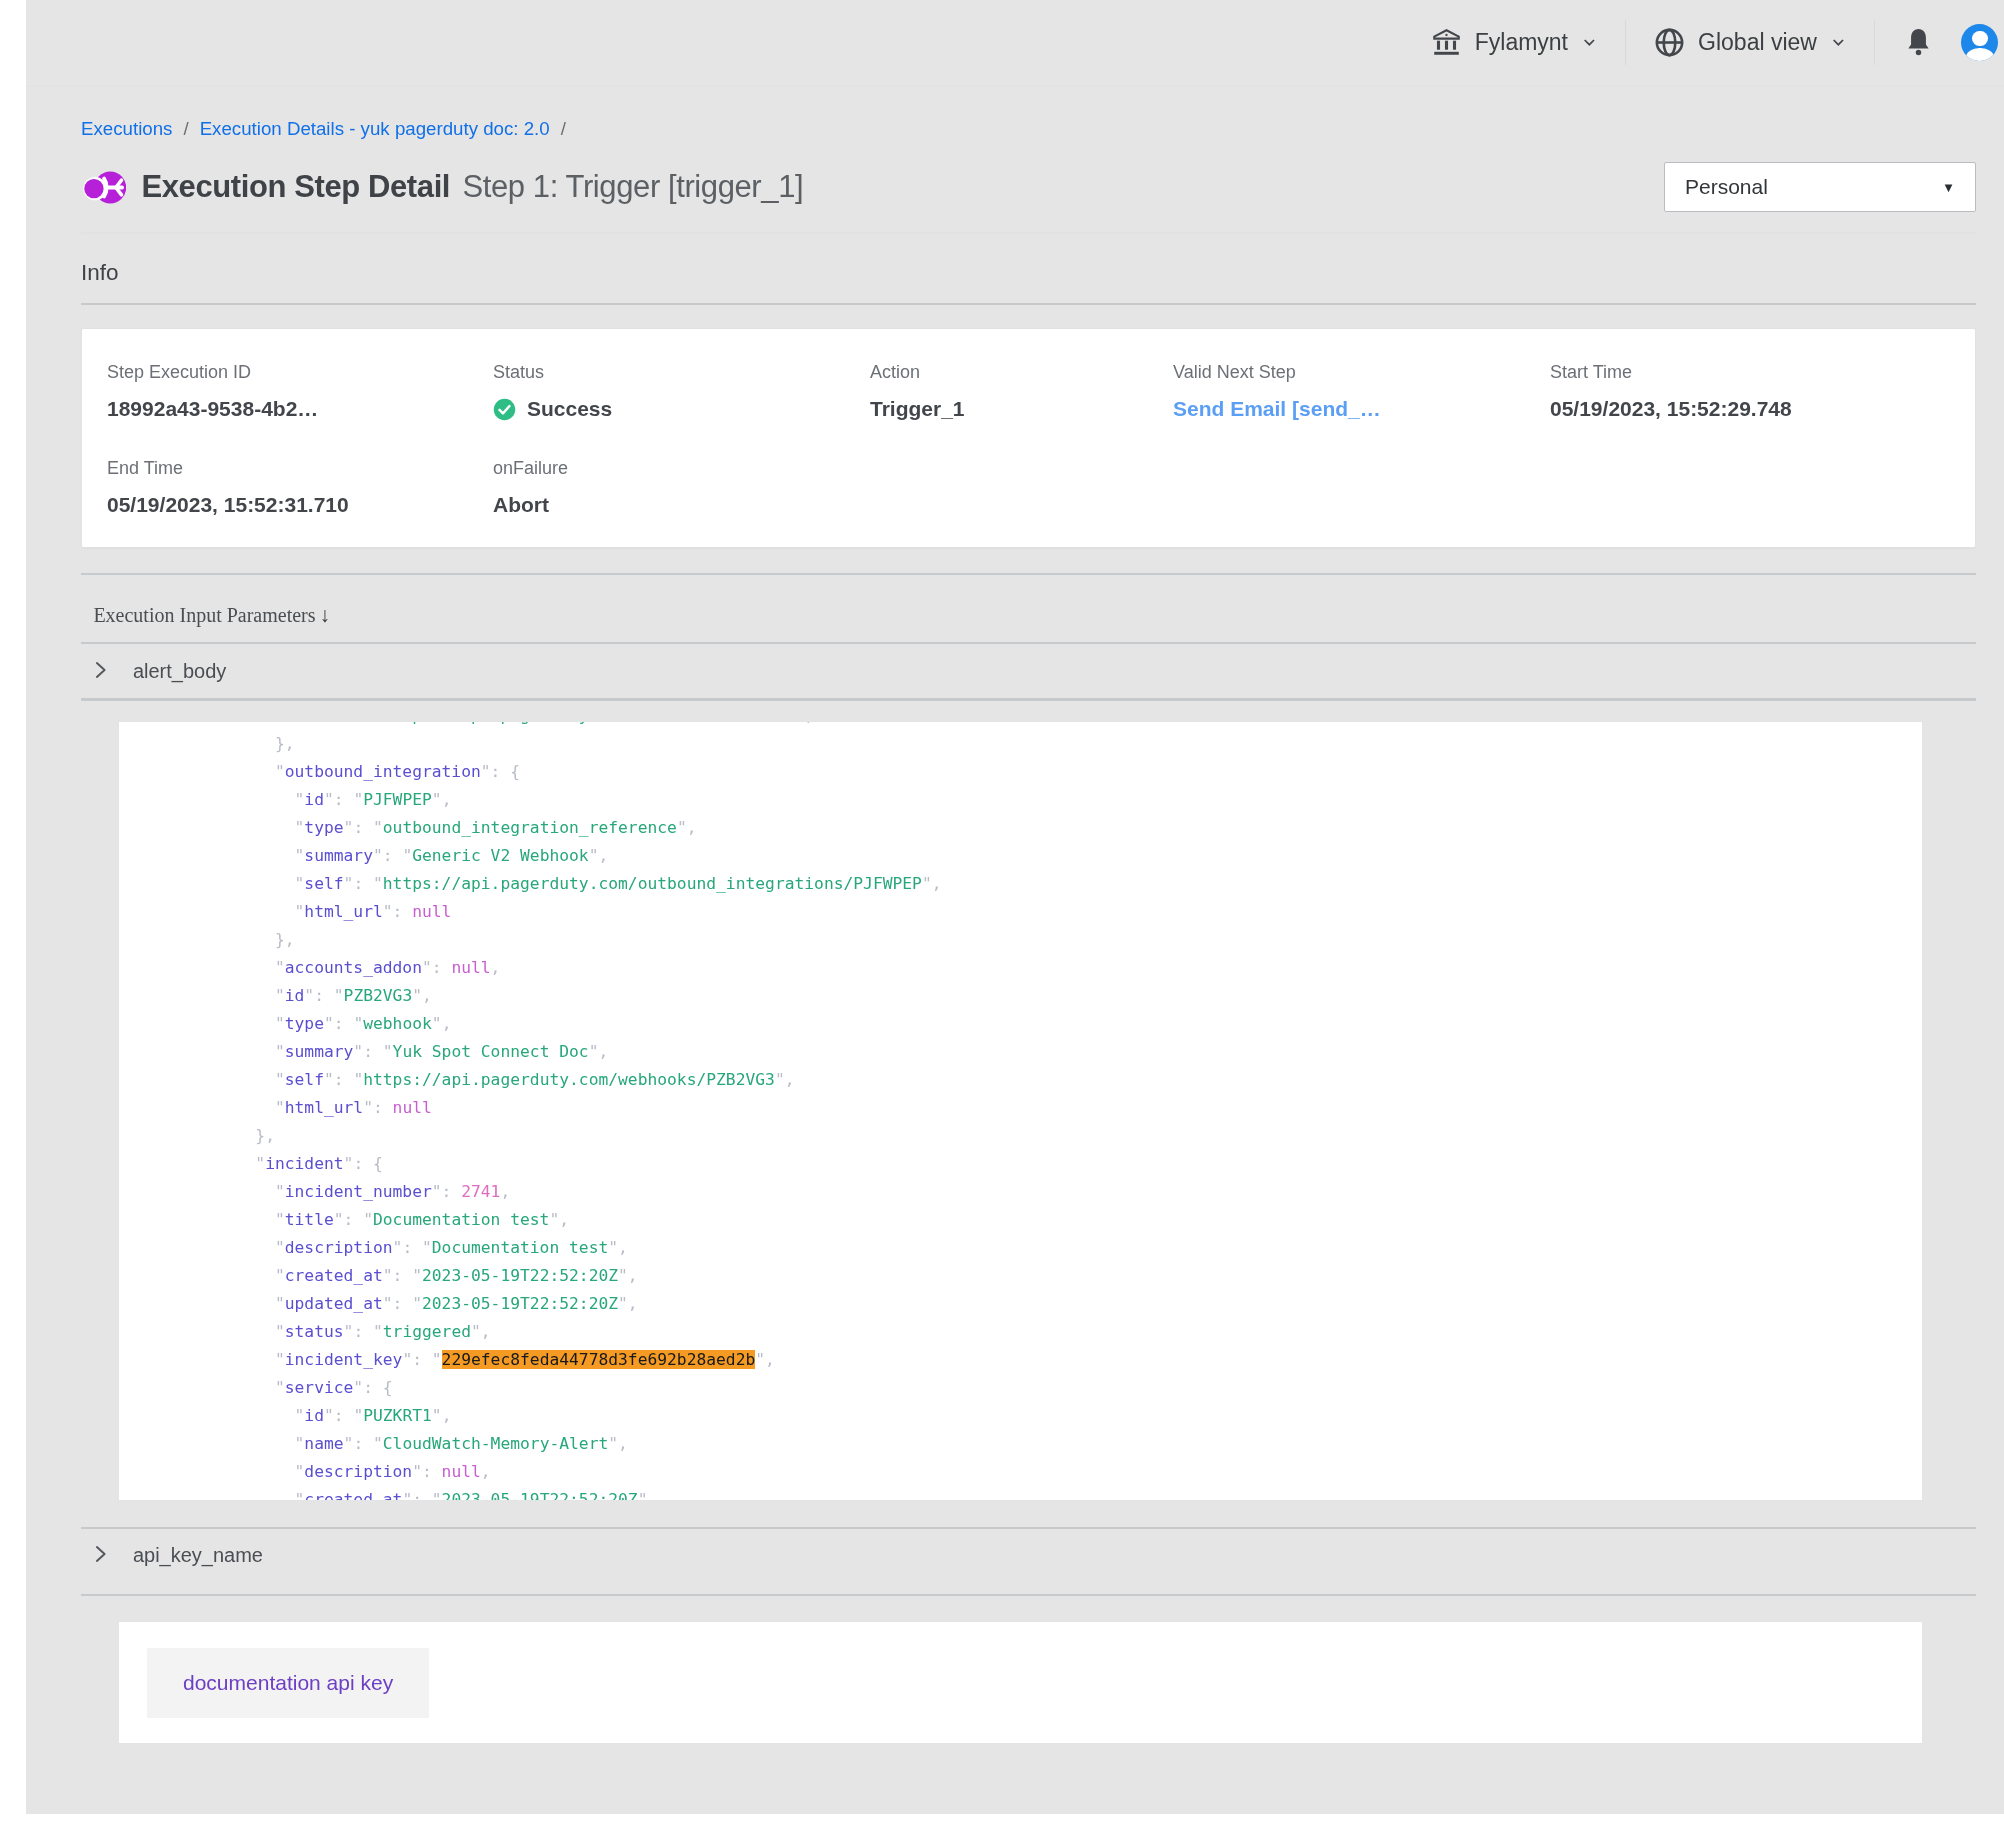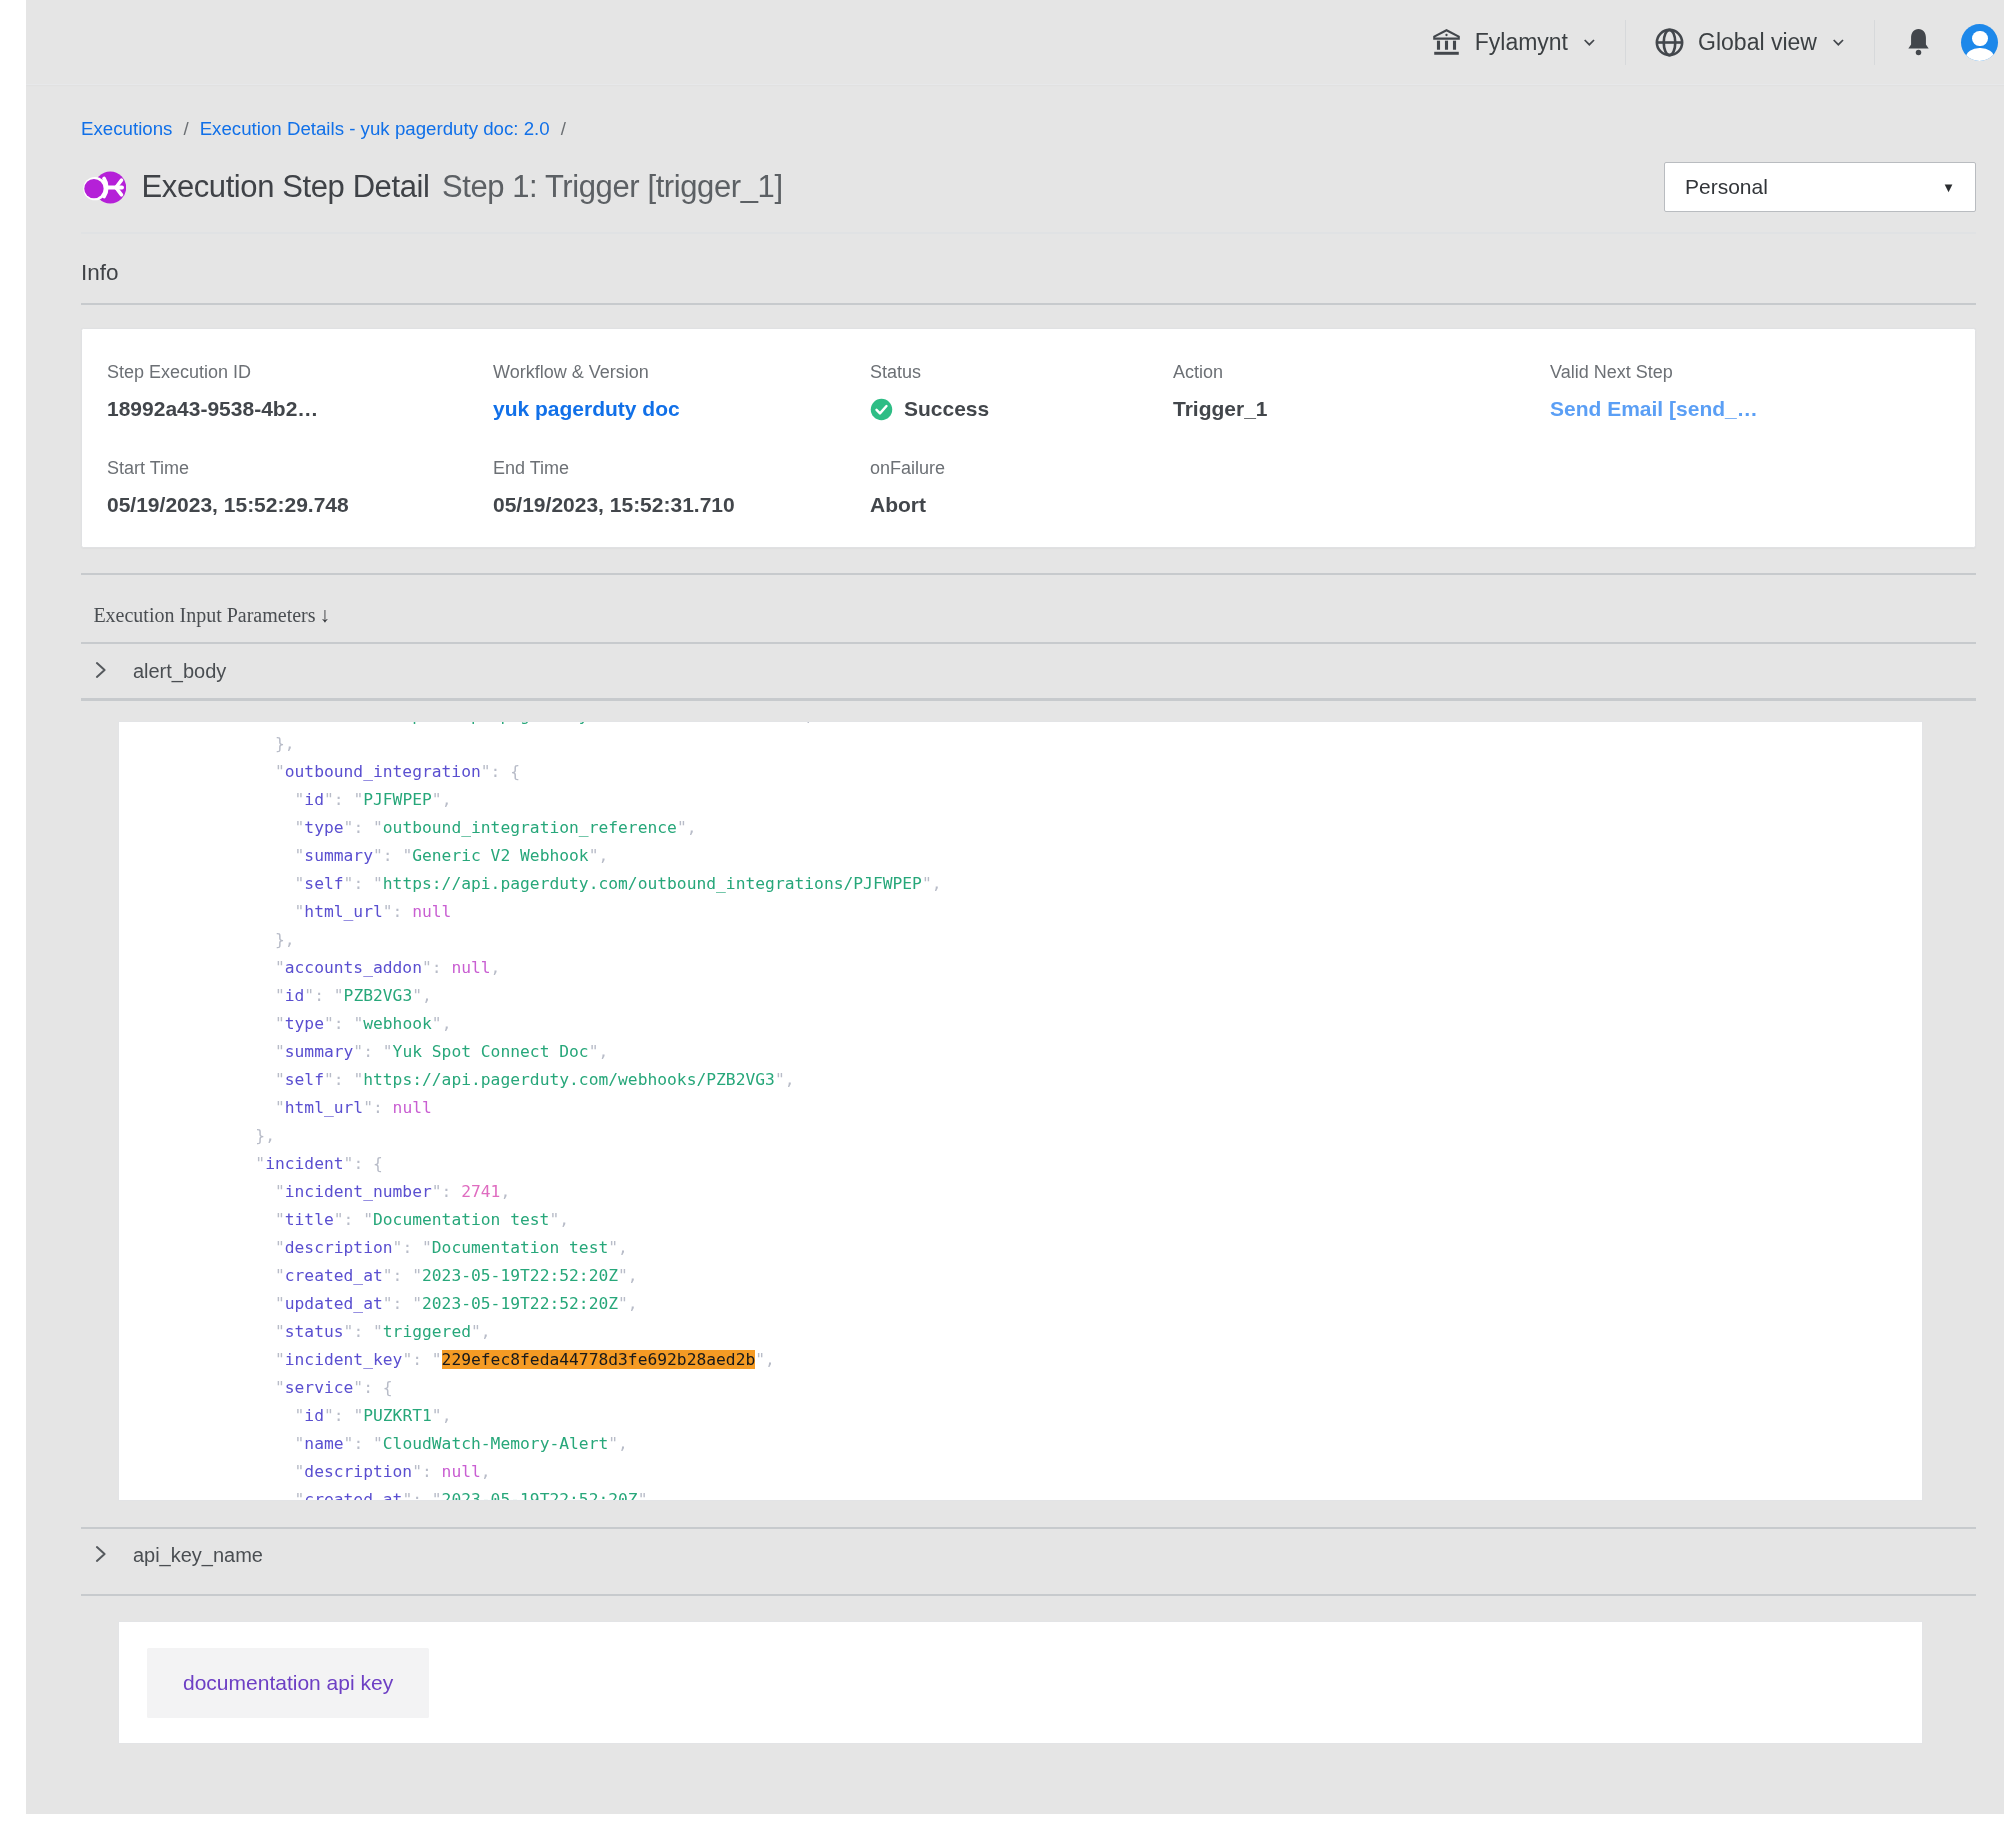--- a/index.html
+++ b/index.html
@@ -21,21 +21,21 @@
   .avatar { width:37px; height:37px; border-radius:50%; background:#1d88ea; position:relative; overflow:hidden; }
   .avatar .head { position:absolute; left:11px; top:7px; width:15.5px; height:15.5px; border-radius:50%; background:#fff; }
   .avatar .body { position:absolute; left:4.7px; top:24px; width:28px; height:18.7px; border-radius:50%; background:#fff; }
   
   .content { padding:0 55px; }
   .breadcrumb { margin-top:33px; display:flex; align-items:center; gap:11px; font-size:18.7px; }
   .crumb { color:#1170e8; cursor:pointer; text-decoration:none; }
   .crumb-sep { color:#6b6f73; }
   .title-row { margin-top:22px; display:flex; align-items:center; }
   .brand-logo { width:45px; height:45px; margin-right:15.5px; }
-  .page-title { font-size:31px; font-weight:400; color:#3f4247; letter-spacing:-0.4px; }
+  .page-title { font-size:31px; font-weight:700; color:#3f4247; letter-spacing:-0.4px; }
   .page-subtitle { font-size:31px; font-weight:400; color:#5c6064; margin-left:12.4px; letter-spacing:-0.4px; }
   .scope-select {
     margin-left:auto; width:312px; height:50px; border:0.8px solid #b9bcc0; border-radius:2px;
     display:flex; align-items:center; padding:0 20px; font-size:21px; color:#323539; cursor:pointer;
     background:#fff;
   }
   .scope-caret { margin-left:auto; font-size:13.2px; color:#2b2e31; }
   .title-divider { margin-top:20px; height:1.6px; background:#e0e2e4; border:none; }
   .info-heading { margin-top:26.4px; font-size:22.5px; font-weight:400; color:#3f4246; }
   .hr-heavy { height:2.3px; background:#c7cacd; border:none; }
@@ -160,24 +160,20 @@
 
     <hr class="title-divider">
 
     <h2 class="info-heading">Info</h2>
     <hr class="hr-heavy hr-info">
 
     <section class="info-card">
       <div class="info-cell">
         <div class="info-label">Step Execution ID</div>
         <div class="info-value">18992a43-9538-4b2…</div>
-      </div>
-      <div class="info-cell">
-        <div class="info-label">Workflow &amp; Version</div>
-        <a class="info-link">yuk pagerduty doc</a>
       </div>
       <div class="info-cell">
         <div class="info-label">Status</div>
         <div class="status-wrap">
           <svg width="23" height="23" viewBox="0 0 30 30">
             <circle cx="15" cy="15" r="14" fill="#2ebd85"></circle>
             <polyline points="8.5,15.5 13,20 21.5,10.5" fill="none" stroke="#ffffff" stroke-width="3.2" stroke-linecap="round" stroke-linejoin="round"></polyline>
           </svg>
           <span class="info-value">Success</span>
         </div>

